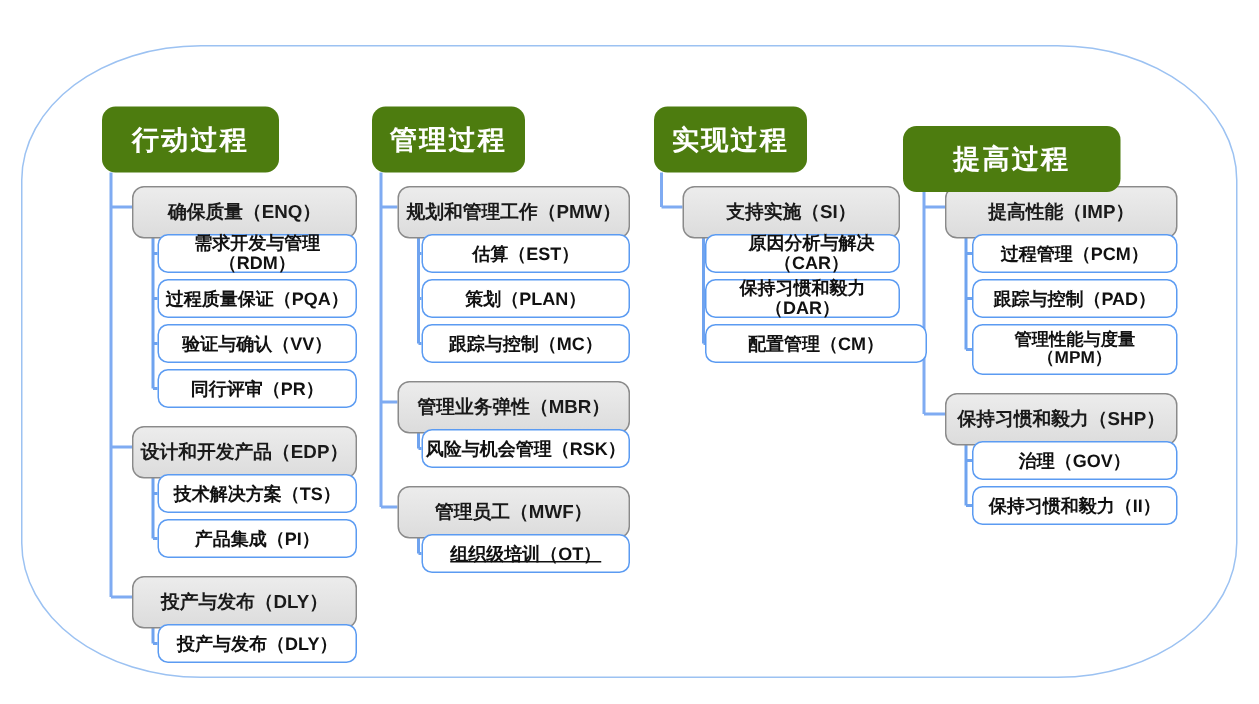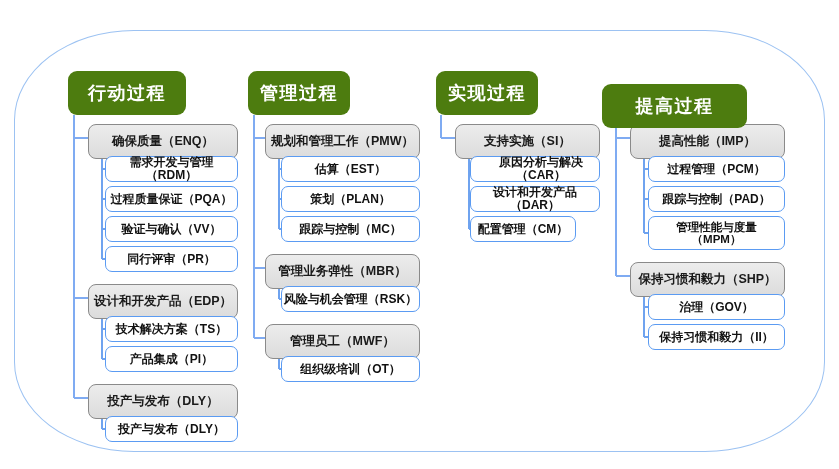--- a/index.html
+++ b/index.html
@@ -131,31 +131,31 @@
       <div class="leaf-box" style="left: 281px; top: 216px; width: 139px;">跟踪与控制（MC）</div>
       <div class="hline child" style="left: 279px; top: 228.3px; width: 2px;"></div>
       <div class="vline child" style="left: 278.3px; top: 152px; height: 77px;"></div>
       <div class="group-box" style="left: 265px; top: 254px; width: 155px;">管理业务弹性（MBR）</div>
       <div class="hline" style="left: 254px; top: 267.3px; width: 11px;"></div>
       <div class="leaf-box" style="left: 281px; top: 286px; width: 139px;">风险与机会管理（RSK）</div>
       <div class="hline child" style="left: 279px; top: 298.3px; width: 2px;"></div>
       <div class="vline child" style="left: 278.3px; top: 282px; height: 17px;"></div>
       <div class="group-box" style="left: 265px; top: 324px; width: 155px;">管理员工（MWF）</div>
       <div class="hline" style="left: 254px; top: 337.3px; width: 11px;"></div>
-      <div class="leaf-box" style="left: 281px; top: 356px; width: 139px;">组织级培训（OT）</div>
+      <div class="leaf-box" style="left: 281px; top: 356px; width: 139px; text-decoration: underline;">组织级培训（OT）</div>
       <div class="hline child" style="left: 279px; top: 368.3px; width: 2px;"></div>
       <div class="vline child" style="left: 278.3px; top: 352px; height: 17px;"></div>
       <div class="vline" style="left: 253.3px; top: 115px; height: 223px;"></div>
       <div class="group-box" style="left: 455px; top: 124px; width: 145px;">支持实施（SI）</div>
       <div class="hline" style="left: 441px; top: 137.3px; width: 14px;"></div>
       <div class="leaf-box" style="left: 470px; top: 156px; width: 130px; padding-left: 12px;">原因分析与解决（CAR）</div>
       <div class="hline child" style="left: 469px; top: 168.3px; width: 1px;"></div>
-      <div class="leaf-box" style="left: 470px; top: 186px; width: 130px;">设计和开发产品（DAR）</div>
+      <div class="leaf-box" style="left: 470px; top: 186px; width: 130px;">保持习惯和毅力（DAR）</div>
       <div class="hline child" style="left: 469px; top: 198.3px; width: 1px;"></div>
-      <div class="leaf-box" style="left: 470px; top: 216px; width: 106px;">配置管理（CM）</div>
+      <div class="leaf-box" style="left: 470px; top: 216px; width: 148px;">配置管理（CM）</div>
       <div class="hline child" style="left: 469px; top: 228.3px; width: 1px;"></div>
       <div class="vline child" style="left: 468.3px; top: 152px; height: 77px;"></div>
       <div class="vline" style="left: 440.3px; top: 115px; height: 23px;"></div>
       <div class="group-box" style="left: 630px; top: 124px; width: 155px;">提高性能（IMP）</div>
       <div class="hline" style="left: 616px; top: 137.3px; width: 14px;"></div>
       <div class="leaf-box" style="left: 648px; top: 156px; width: 137px;">过程管理（PCM）</div>
       <div class="hline child" style="left: 644px; top: 168.3px; width: 4px;"></div>
       <div class="leaf-box" style="left: 648px; top: 186px; width: 137px;">跟踪与控制（PAD）</div>
       <div class="hline child" style="left: 644px; top: 198.3px; width: 4px;"></div>
       <div class="leaf-box two-line" style="left: 648px; top: 216px; width: 137px; flex-direction: column;">

